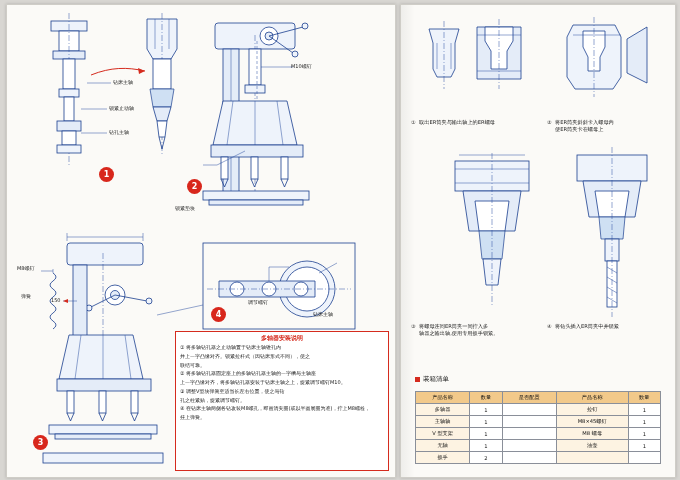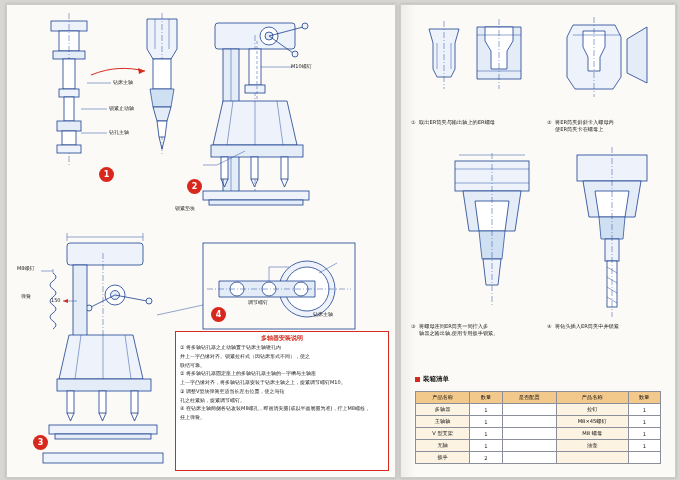--- a/index.html
+++ b/index.html
@@ -28,21 +28,21 @@
   .cap{position:absolute;font-size:5px;color:#222;white-space:nowrap;line-height:1.25;}
   .num-badge{position:absolute;width:15px;height:15px;border-radius:50%;background:#d8271c;color:#fff;font-size:8px;display:flex;align-items:center;justify-content:center;font-weight:bold;}
 
   .notebox{position:absolute;border:1px solid #d52b1e;background:#fff;}
   .note-title{color:#d52b1e;font-size:6px;font-weight:bold;text-align:center;margin:2px 0 1px;}
   .note-body{font-size:5px;color:#1a1a1a;line-height:1.55;padding:0 4px 3px 4px;}
   .note-body p{margin:0 0 1px 0;}
 
   .rcap{position:absolute;font-size:5.2px;color:#222;line-height:1.4;white-space:pre-line;}
 
-  .bomtitle{position:absolute;font-size:6.5px;color:#111;font-weight:bold;display:flex;align-items:center;gap:3px;}
+  .bomtitle{position:absolute;font-size:6.5px;color:#111;font-weight:normal;display:flex;align-items:center;gap:3px;}
   .bomsq{width:5px;height:5px;background:#d52b1e;display:inline-block;}
 
   table.bom{position:absolute;border-collapse:collapse;font-size:5.2px;color:#111;}
   table.bom th,table.bom td{border:1px solid #8a8f99;padding:1px 2px;text-align:center;height:9px;}
   table.bom th{background:#f2c98a;font-weight:normal;}
   table.bom td{background:#fff;}
   table.bom td.lbl{background:#fdf3e2;}
 </style>
 </head>
 <body>

